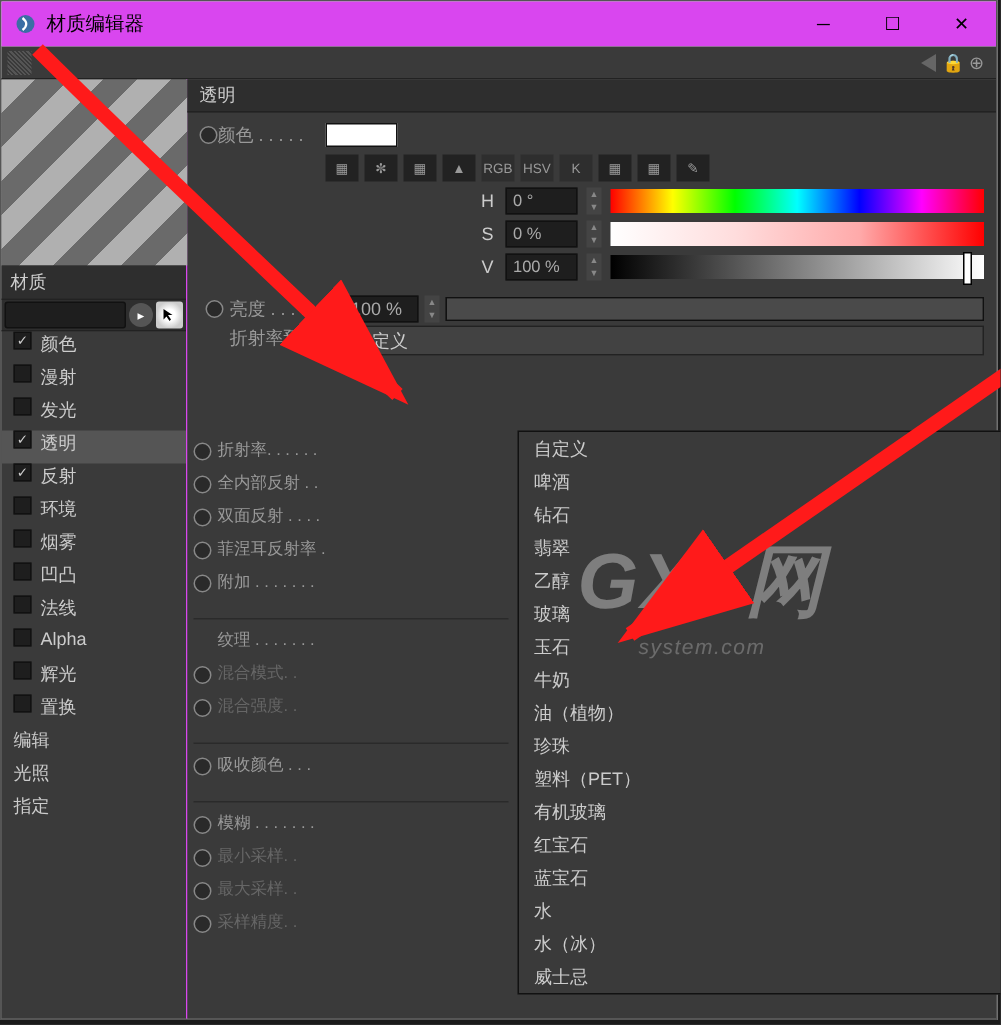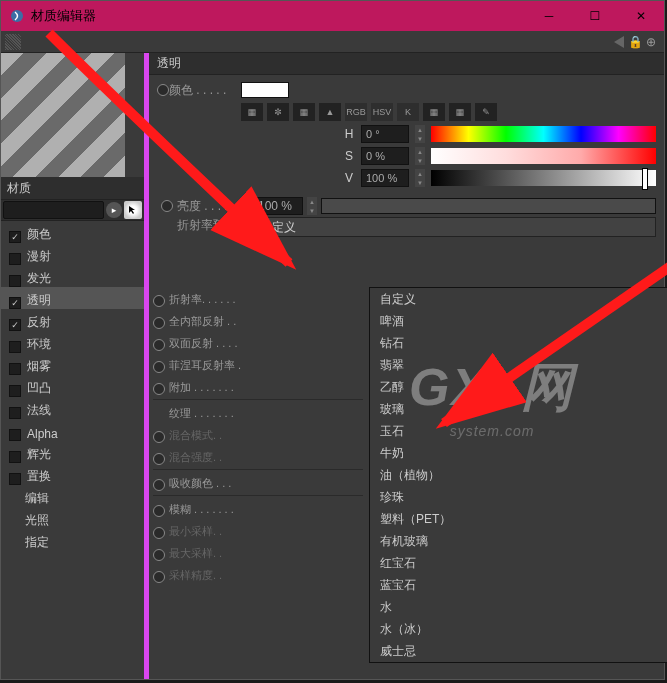--- a/index.html
+++ b/index.html
@@ -1,43 +1,43 @@
 <!DOCTYPE html>
 <html><head>
 <meta charset="utf-8">
 <style>
 *{margin:0;padding:0;box-sizing:border-box;font-family:"Microsoft YaHei",sans-serif;font-size:12px}
 body{background:#1a1a1a;width:667px;height:683px;overflow:hidden;color:#ccc}
 .window{width:665px;height:680px;background:#fff;display:flex;flex-direction:column;border:1px solid #555}
-.titlebar{height:30px;background:#be185d;display:flex;align-items:center;padding:0 0 0 8px;color:#000}
+.titlebar{height:30px;background:#d946ef;display:flex;align-items:center;padding:0 0 0 8px;color:#000}
 .titlebar .icon{width:16px;height:16px;margin-right:6px;display:flex;align-items:center;justify-content:center}
 .titlebar .icon svg{width:16px;height:16px}
 .titlebar .title{flex:1;font-size:13px}
 .winbtns{display:flex}
 .winbtn{width:46px;height:30px;display:flex;align-items:center;justify-content:center;cursor:pointer}
 .toolbar{height:22px;background:#3a3a3a;display:flex;align-items:center;padding:0 4px;border-bottom:1px solid #222}
 .toolbar-left{width:16px;height:16px;background:repeating-linear-gradient(45deg,#555,#555 1px,#3a3a3a 1px,#3a3a3a 2px)}
 .toolbar-right{margin-left:auto;display:flex;gap:4px;align-items:center}
 .tri-left{width:0;height:0;border-top:6px solid transparent;border-bottom:6px solid transparent;border-right:10px solid #666}
 .lock-icon,.plus-icon{width:14px;height:14px;color:#999}
 .body{flex:1;display:flex;background:#3a3a3a;position:relative}
-.left-col{width:148px;display:flex;flex-direction:column;border-right:5px solid #d946ef}
+.left-col{width:124px;display:flex;flex-direction:column;border-right:1px solid #d946ef}
 .preview{width:124px;height:124px;background:repeating-linear-gradient(135deg,#b0b0b0,#b0b0b0 16px,#6a6a6a 16px,#6a6a6a 32px)}
 .mat-label{height:22px;background:#2e2e2e;display:flex;align-items:center;padding:0 6px;color:#ccc}
 .search-row{height:22px;background:#2e2e2e;display:flex;align-items:center;padding:2px;border-top:1px solid #222;border-bottom:1px solid #222;gap:2px}
 .search-input{flex:1;height:18px;background:#1e1e1e;border:1px solid #111;border-radius:2px}
 .arrow-btn{width:16px;height:16px;background:#555;border-radius:8px;display:flex;align-items:center;justify-content:center;font-size:9px;color:#fff}
 .pointer-btn{width:18px;height:18px;background:radial-gradient(circle,#fff 30%,#ccc 70%);border-radius:2px;display:flex;align-items:center;justify-content:center}
 .channel-list{flex:1;background:#3a3a3a;overflow:hidden}
-.ch-item{display:flex;align-items:flex-end;height:22px;padding:0 8px;gap:6px}
+.ch-item{display:flex;align-items:flex-start;height:22px;padding:0 8px;gap:6px}
 .ch-item.active{background:#555}
 .chk{width:12px;height:12px;background:#1e1e1e;border:1px solid #111;display:flex;align-items:center;justify-content:center;font-size:9px;color:#ccc}
 .chk.on::after{content:"✓"}
 .ch-item .lbl{flex:1;color:#ccc}
-.ch-item.sub{padding-left:24px}
+.ch-item.sub{padding-left:8px}
 .right-col{flex:1;display:flex;flex-direction:column;background:#3a3a3a;position:relative}
 .sect-head{height:22px;background:#2e2e2e;display:flex;align-items:center;padding:0 8px;color:#ccc;border-bottom:1px solid #222}
 .param-area{padding:4px 8px}
 .row{display:flex;align-items:center;height:22px;gap:0}
 .radio{width:12px;height:12px;border:1px solid #888;border-radius:50%;background:#2a2a2a;flex-shrink:0}
 .row-label{color:#999;width:72px}
 .swatch-white{width:48px;height:16px;background:#fff;border:1px solid #111}
 .icon-btns{display:flex;gap:4px;padding:2px 0 2px 84px}
 .icon-btn{width:22px;height:18px;background:#2e2e2e;display:flex;align-items:center;justify-content:center;font-size:9px;color:#999}
 .icon-btn.dark{background:#222}
@@ -54,21 +54,21 @@
 .pct-input{width:50px;height:18px;background:#1e1e1e;border:1px solid #111;color:#aaa;padding:0 4px;display:flex;align-items:center}
 .pct-slider{flex:1;height:16px;background:#2a2a2a;border:1px solid #111;position:relative}
 .pct-slider.full::before{content:"";position:absolute;inset:0;background:#4a4a4a}
 .preset-row{display:flex;align-items:flex-start;height:22px;gap:4px;padding-left:4px}
 .preset-lbl{color:#999;width:72px}
 .dropdown{flex:1;height:20px;background:#424242;border:1px solid #222;display:flex;align-items:center;padding:0 6px;color:#ccc}
 .dd-menu{position:absolute;left:220px;top:234px;width:438px;background:#3a3a3a;border:1px solid #111;z-index:100}
 .dd-item{height:22px;display:flex;align-items:center;padding:0 10px;color:#ccc;cursor:pointer}
 .under-params{position:absolute;top:232px;left:4px;width:210px}
 .under-row{display:flex;align-items:flex-end;height:22px;gap:4px}
-.under-row.sep{border-top:1px solid #2a2a2a;margin-top:4px;padding-top:4px}
+.under-row.sep{border-top:1px solid #2a2a2a;margin-top:17px;padding-top:4px}
 .under-lbl{color:#999;font-size:11px}
 .under-lbl.dim{color:#666}
 .arrow-annotation{position:absolute;pointer-events:none;z-index:200}
 .watermark{position:absolute;top:300px;left:260px;z-index:150;color:rgba(255,255,255,0.35);font-size:32px;font-style:italic;pointer-events:none;display:flex;flex-direction:column;align-items:center}
 .watermark .big{font-size:52px;font-weight:bold;letter-spacing:2px}
 .watermark .sm{font-size:14px;letter-spacing:1px;color:rgba(255,255,255,0.25)}
 </style>
 </head>
 <body>
 

